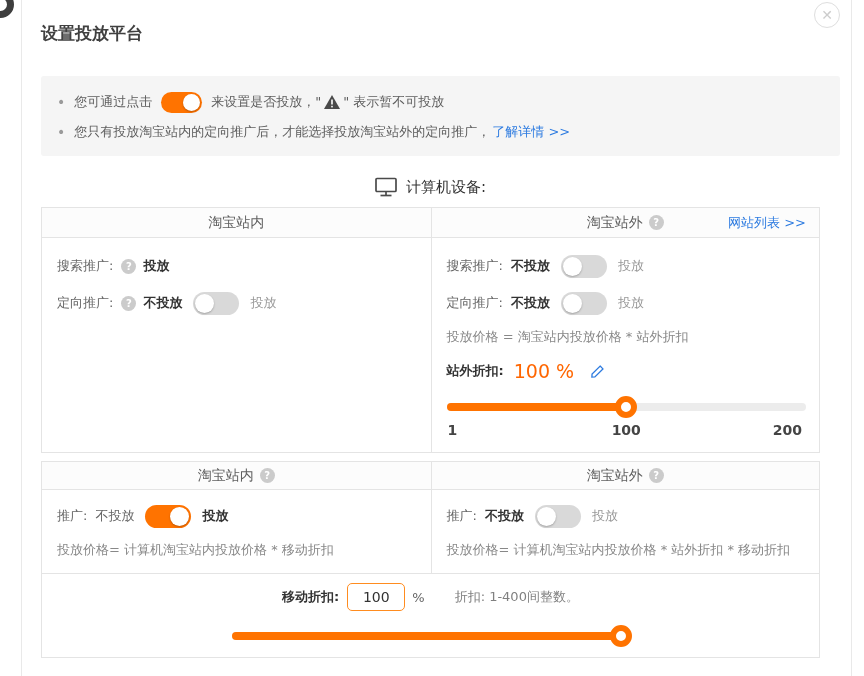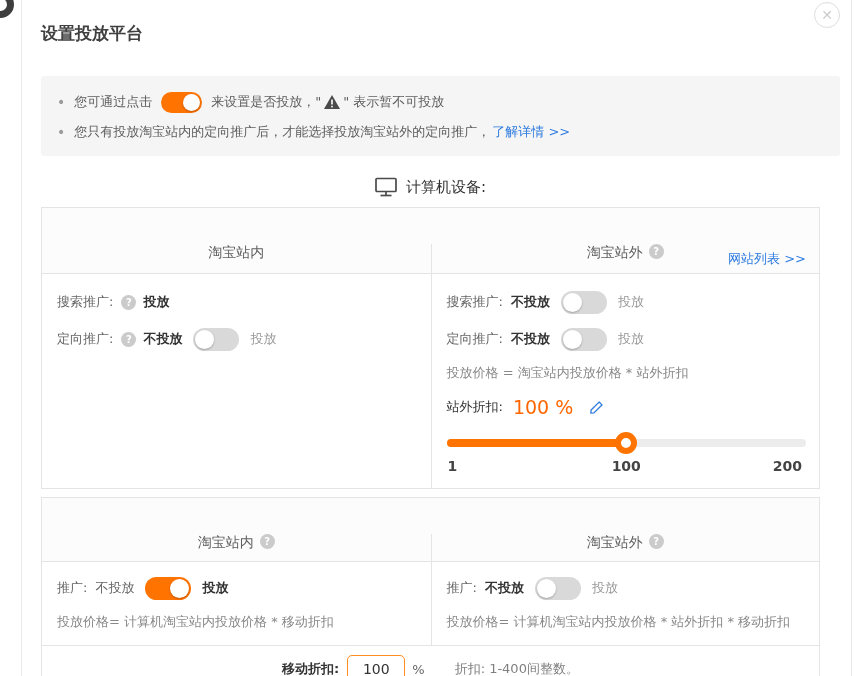--- a/index.html
+++ b/index.html
@@ -35,21 +35,21 @@
 
   .section-head { margin-top:19px; display:flex; align-items:center; justify-content:center; height:24px; }
   .section-head .lhs { display:flex; align-items:center; color:#333; font-size:15px; }
   .section-head .lhs .dev-icon { margin-right:9px; display:inline-flex; }
   .section-head .rhs { display:flex; align-items:center; }
   .section-head .rhs .vid-icon { margin-right:5px; display:inline-flex; }
 
   .tbl { margin-top:8px; border:1px solid #e4e4e4; width:779px; }
   .thead { display:flex; border-bottom:1px solid #e4e4e4; background:#fcfcfc; }
   .th { position:relative; width:50%; text-align:center; font-size:14px; color:#5f5f5f;
-        display:flex; justify-content:center;margin-top:36px; }
+        display:flex; align-items:center; justify-content:center; }
   .tbl.computer .th { height:29px; }
   .tbl.mobile .th { height:27px; }
   .th + .th { border-left:1px solid #e4e4e4; }
   .th .corner-link { position:absolute; right:13px; top:0; line-height:29px; font-size:13px; }
 
   .tbody { display:flex; }
   .td { width:50%; }
   .td + .td { border-left:1px solid #e4e4e4; }
   .tbl.computer .td { min-height:198px; padding:16px 13px 12px 15px; }
   .tbl.mobile .td { min-height:83px; padding:14px 13px 0 15px; }
@@ -69,21 +69,21 @@
   .toggle .knob { position:absolute; top:2px; left:2px; width:19px; height:19px;
     border-radius:50%; background:#fff; box-shadow:0 1px 2px rgba(0,0,0,.25); }
   .toggle.on { background:#ff7300; }
   .toggle.on .knob { left:auto; right:2px; }
   .toggle.sm { width:41px; height:21px; margin:0 9px; }
   .toggle.sm .knob { width:17px; height:17px; }
 
   .formula { color:#888; margin:5px 0 0; line-height:18px; }
 
   .discount-row { display:flex; align-items:center; margin-top:12px; height:26px; }
-  .discount-label { color:#333; font-weight:normal; margin-right:10px; }
+  .discount-label { color:#333; font-weight:bold; margin-right:10px; }
   .discount-val { color:#ff6600; font-size:19px; }
   .edit-icon { margin-left:16px; display:inline-flex; cursor:pointer; }
 
   .slider { position:relative; height:22px; margin-top:12px; }
   .slider .track { position:absolute; left:0; right:0; top:7px; height:8px; border-radius:4px; background:#ececec; }
   .slider .fill  { position:absolute; left:0; top:7px; height:8px; border-radius:4px; background:#ff7300; }
   .slider .handle{ position:absolute; top:0; width:22px; height:22px; border-radius:50%;
     background:#fff; border:6px solid #ff7300; cursor:pointer; }
   .slider.mid .fill { width:50%; }
   .slider.mid .handle { left:50%; transform:translateX(-50%); }

